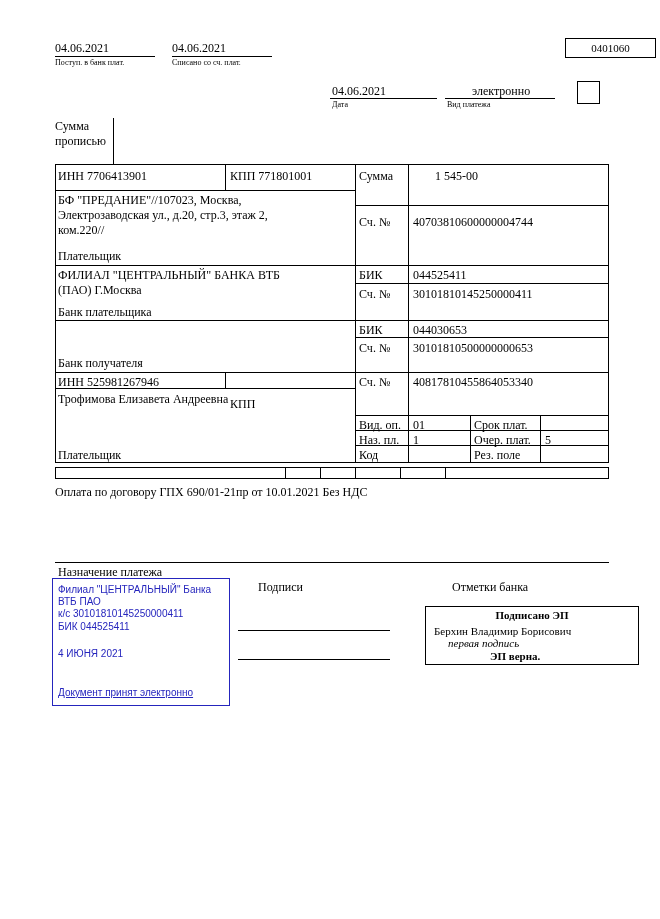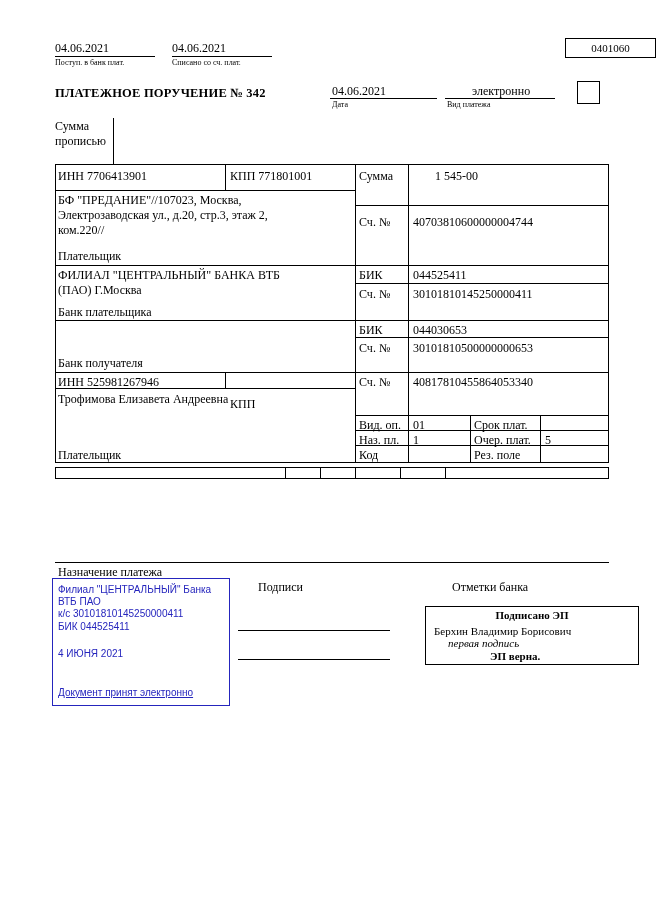--- a/index.html
+++ b/index.html
@@ -37,21 +37,20 @@
   <div class="t sm" style="left:55px;top:59px">Поступ. в банк плат.</div>
 
   <div class="t" style="left:172px;top:41px">04.06.2021</div>
   <div class="hl" style="left:172px;top:56px;width:100px"></div>
   <div class="t sm" style="left:172px;top:59px">Списано со сч. плат.</div>
 
   <div class="box code-box" style="left:565px;top:38px;width:91px;height:20px">
     <span>0401060</span>
   </div>
 
-  <div class="t title" style="left:55px;top:86px">ПЛАТЕЖНОЕ ПОРУЧЕНИЕ № 342</div>
   <div class="t" style="left:332px;top:84px">04.06.2021</div>
   <div class="hl" style="left:330px;top:98px;width:107px"></div>
   <div class="t sm" style="left:332px;top:101px">Дата</div>
   <div class="t" style="left:472px;top:84px">электронно</div>
   <div class="hl" style="left:445px;top:98px;width:110px"></div>
   <div class="t sm" style="left:447px;top:101px">Вид платежа</div>
   <div class="box" style="left:577px;top:81px;width:23px;height:23px"></div>
 
   <div class="t wrap" style="left:55px;top:119px;width:56px">Сумма прописью</div>
   <div class="vl" style="left:113px;top:118px;height:47px"></div>
@@ -122,20 +121,21 @@
   <div class="hl" style="left:55px;top:467px;width:554px"></div>
   <div class="hl" style="left:55px;top:478px;width:554px"></div>
   <div class="vl" style="left:55px;top:467px;height:12px"></div>
   <div class="vl" style="left:285px;top:467px;height:12px"></div>
   <div class="vl" style="left:320px;top:467px;height:12px"></div>
   <div class="vl" style="left:355px;top:467px;height:12px"></div>
   <div class="vl" style="left:400px;top:467px;height:12px"></div>
   <div class="vl" style="left:445px;top:467px;height:12px"></div>
   <div class="vl" style="left:608px;top:467px;height:12px"></div>
 
+  <div class="t" style="left:55px;top:485px">Оплата по договору ГПХ 690/01-21пр от 10.01.2021 Без НДС</div>
   <div class="hl" style="left:55px;top:562px;width:554px"></div>
   <div class="t" style="left:58px;top:565px">Назначение платежа</div>
 
   <div class="t" style="left:258px;top:580px">Подписи</div>
   <div class="t" style="left:452px;top:580px">Отметки банка</div>
 
   <div class="hl" style="left:238px;top:630px;width:152px"></div>
   <div class="hl" style="left:238px;top:659px;width:152px"></div>
 
   <div class="stamp">

